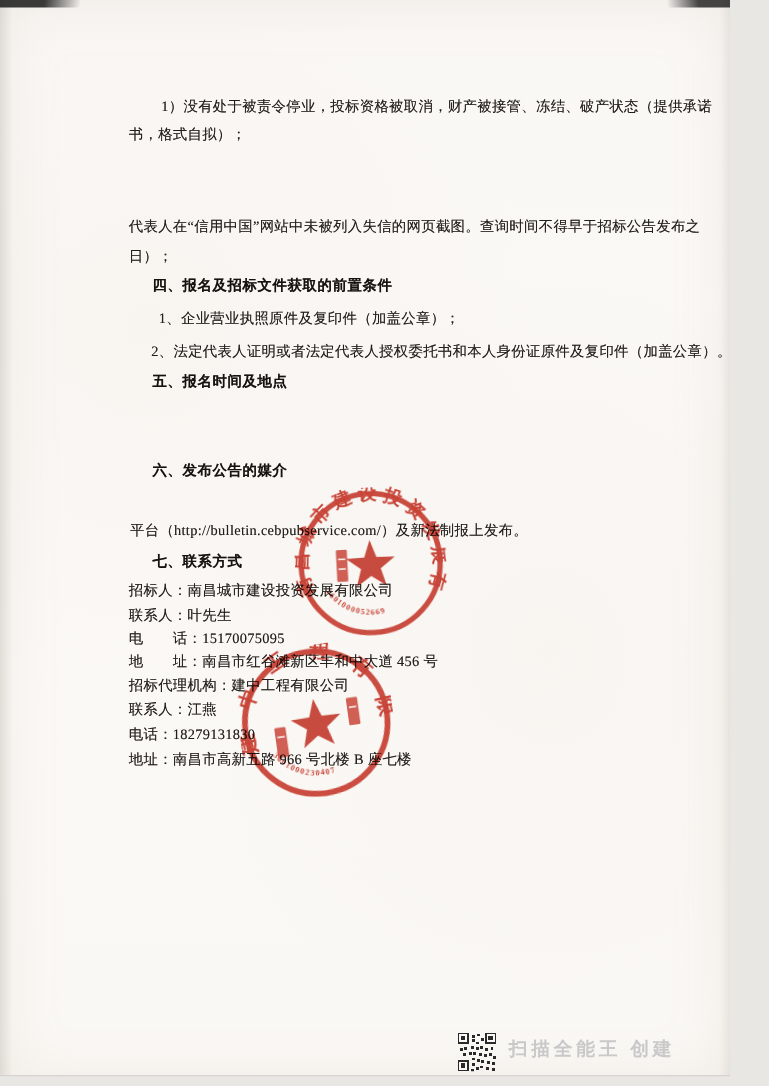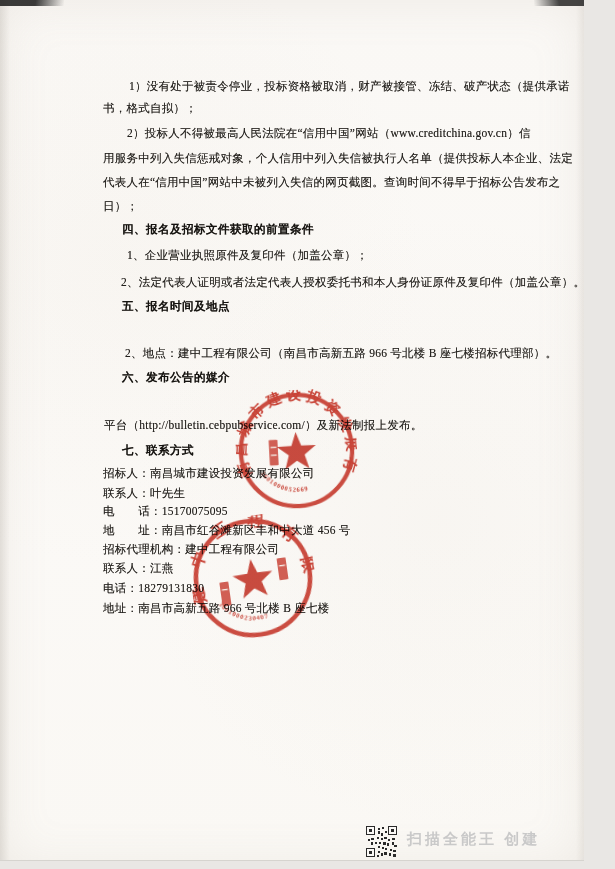--- a/index.html
+++ b/index.html
@@ -45,31 +45,28 @@
 
 <div class="page">
 
   <div class="edge-left"></div>
   <div class="edge-right"></div>
   <div class="smudge-tl"></div>
   <div class="smudge-tr"></div>
 
   <div class="line" style="left:129px;top:80px">1）没有处于被责令停业，投标资格被取消，财产被接管、冻结、破产状态（提供承诺</div>
   <div class="line" style="left:103px;top:102px">书，格式自拟）；</div>
-  <div class="line" style="left:127px;top:127px">2）投标人不得被最高人民法院在“信用中国”网站（www.creditchina.gov.cn）信</div>
-  <div class="line" style="left:103px;top:152px">用服务中列入失信惩戒对象，个人信用中列入失信被执行人名单（提供投标人本企业、法定</div>
   <div class="line" style="left:103px;top:176px">代表人在“信用中国”网站中未被列入失信的网页截图。查询时间不得早于招标公告发布之</div>
   <div class="line" style="left:103px;top:200px">日）；</div>
 
   <div class="line heading" style="left:122px;top:223px">四、报名及招标文件获取的前置条件</div>
   <div class="line" style="left:127px;top:249px">1、企业营业执照原件及复印件（加盖公章）；</div>
   <div class="line" style="left:121px;top:276px">2、法定代表人证明或者法定代表人授权委托书和本人身份证原件及复印件（加盖公章）。</div>
 
   <div class="line heading" style="left:122px;top:300px">五、报名时间及地点</div>
-  <div class="line" style="left:125px;top:347px">2、地点：建中工程有限公司（南昌市高新五路 966 号北楼 B 座七楼招标代理部）。</div>
 
   <div class="line heading" style="left:122px;top:371px">六、发布公告的媒介</div>
   <div class="line" style="left:104px;top:419px">平台（http://bulletin.cebpubservice.com/）及新法制报上发布。</div>
 
   <div class="line heading" style="left:122px;top:444px">七、联系方式</div>
   <div class="line" style="left:103px;top:467px">招标人：南昌城市建设投资发展有限公司</div>
   <div class="line" style="left:103px;top:487px">联系人：叶先生</div>
   <div class="line" style="left:103px;top:505px">电　　话：15170075095</div>
   <div class="line" style="left:103px;top:524px">地　　址：南昌市红谷滩新区丰和中大道 456 号</div>
   <div class="line" style="left:103px;top:543px">招标代理机构：建中工程有限公司</div>

